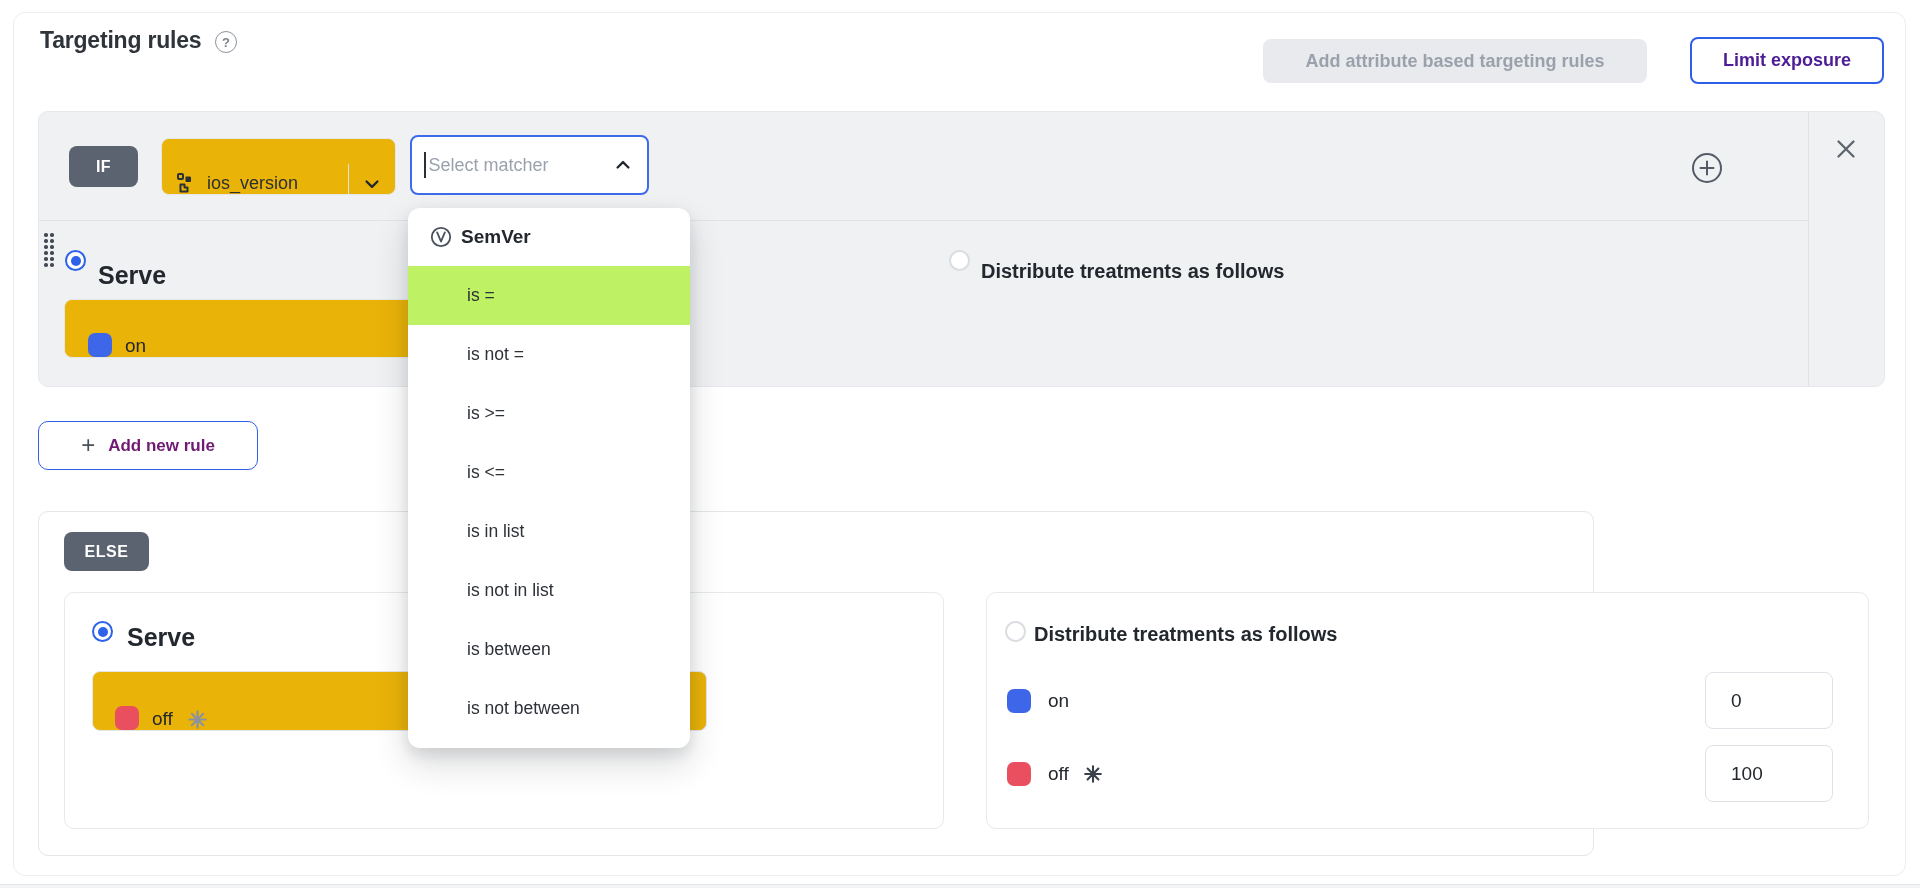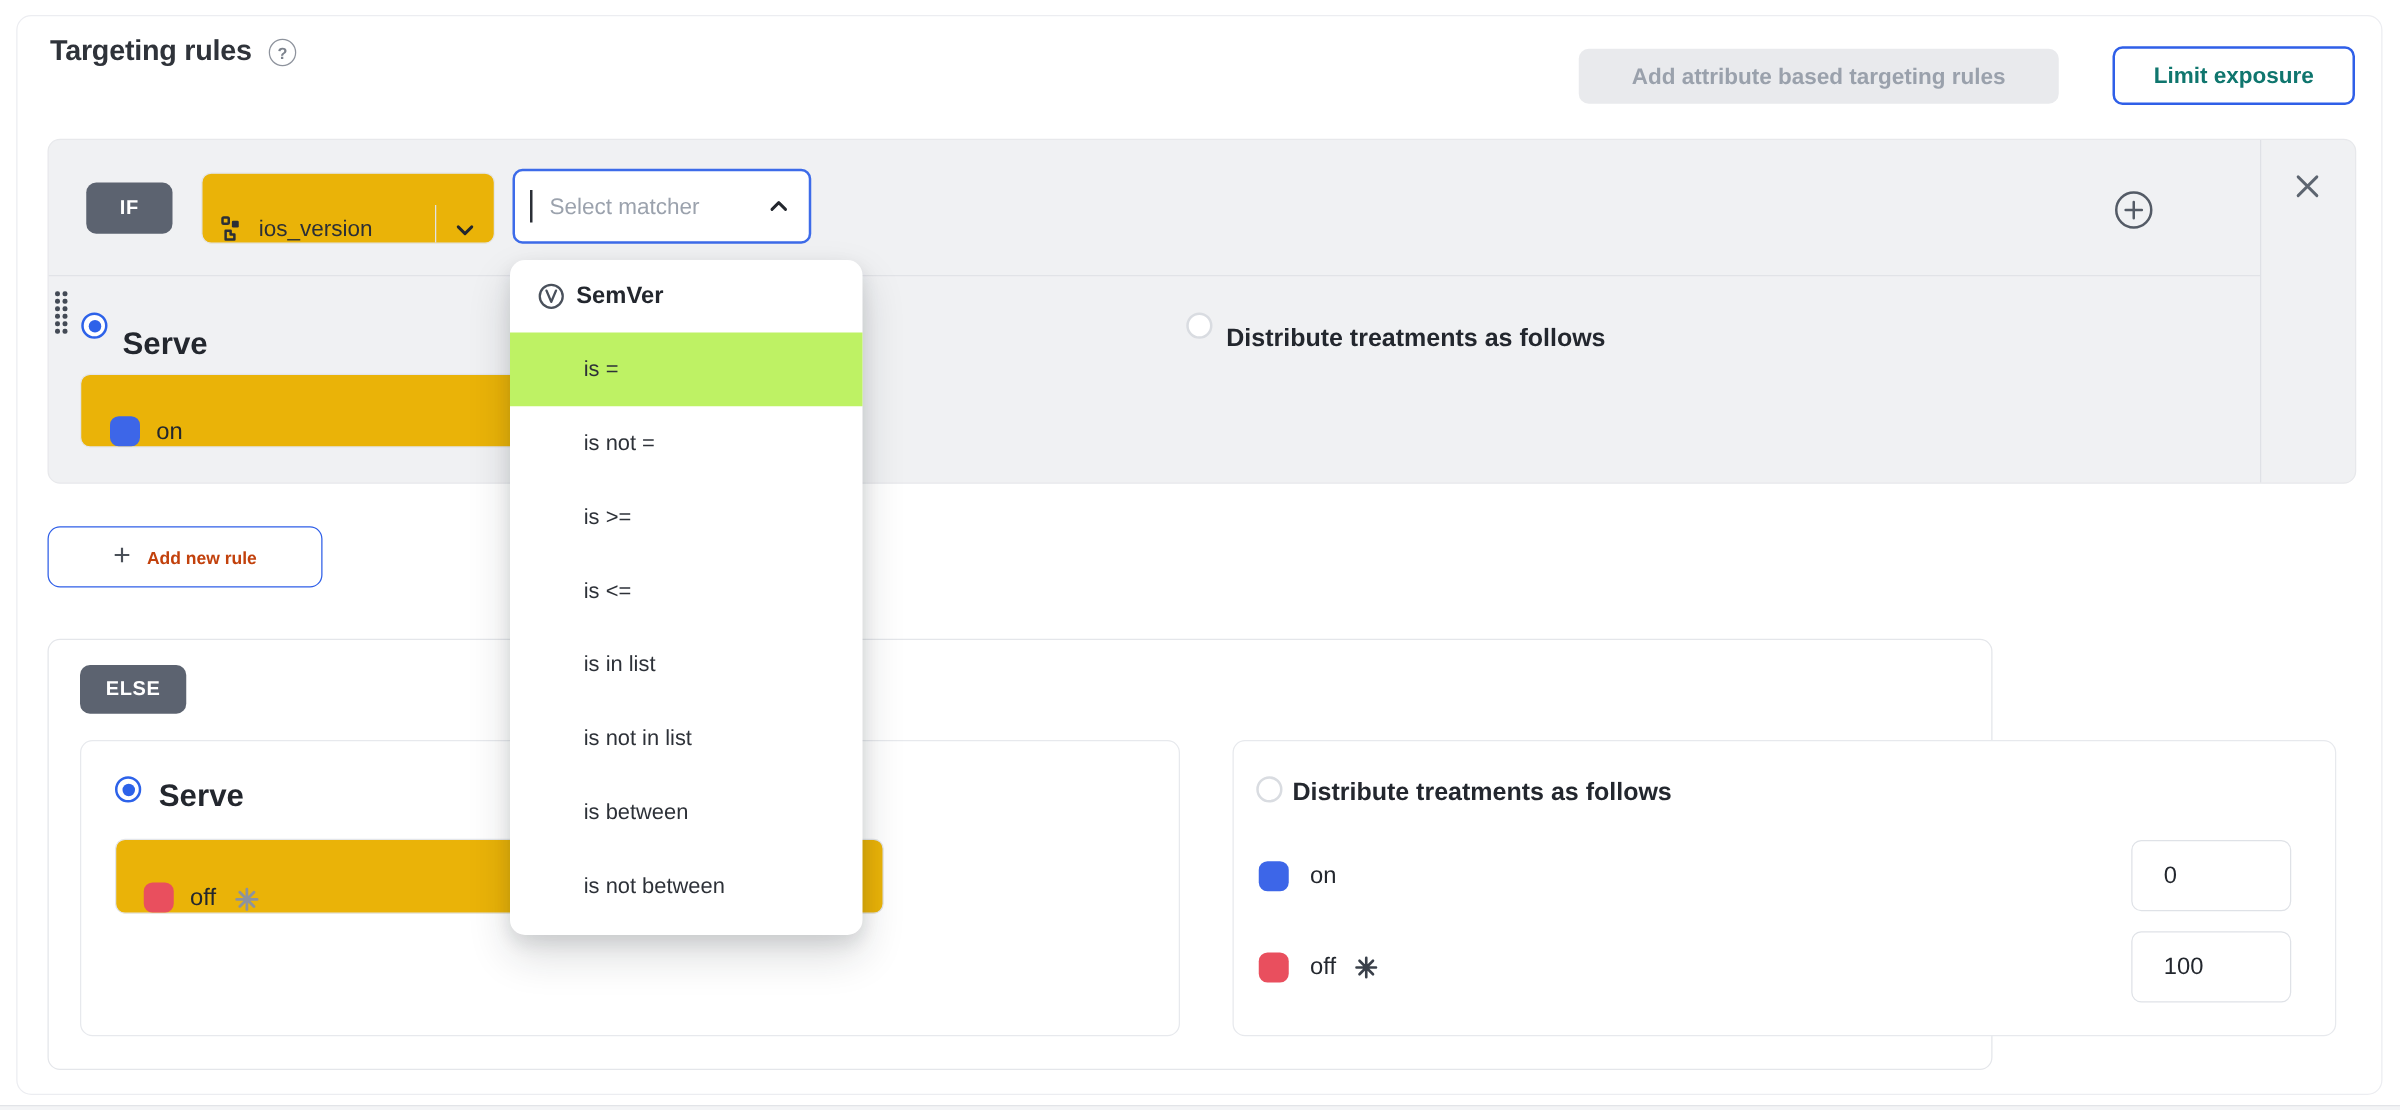--- a/index.html
+++ b/index.html
@@ -35,21 +35,21 @@
   .btn-gray {
     position:absolute; left:1263px; top:39px; width:384px; height:44px;
     background:#e9eaed; border:none; border-radius:8px;
     font-size:18px; font-weight:600; color:#9aa1ac;
     display:flex; align-items:center; justify-content:center;
     font-family:inherit;
   }
   .btn-blue-outline {
     position:absolute; left:1690px; top:37px; width:194px; height:47px;
     background:#fff; border:2px solid #2f5fe8; border-radius:8px;
-    font-size:18px; font-weight:700; color:#0f766e;
+    font-size:18px; font-weight:700; color:#4c1d95;
     display:flex; align-items:center; justify-content:center;
     cursor:pointer; font-family:inherit;
   }
 
   
   .rule-card {
     position:absolute; left:38px; top:111px; width:1847px; height:276px;
     background:#f0f1f3; border:1px solid #e7e8eb; border-radius:10px;
   }
   .rule-card .v-divider {
@@ -76,21 +76,21 @@
   }
   .attr-select .chev-wrap { width:46px; display:flex; justify-content:center; }
 
   .matcher-select {
     position:absolute; left:371px; top:23px; width:239px; height:60px;
     background:#fff; border:2px solid #3d6be9; border-radius:8px;
     display:flex; align-items:center; padding:0 14px 0 12px; cursor:text;
   }
   .caret { width:1.5px; height:26px; background:#2b2f36; }
   .matcher-select .placeholder {
-    font-size:18px; color:#9ba2ad; margin-left:14px; white-space:nowrap;
+    font-size:18px; color:#9ba2ad; margin-left:3px; white-space:nowrap;
   }
   .matcher-select .chev-wrap { margin-left:auto; display:flex; }
 
   .plus-circle {
     position:absolute; left:1652px; top:40px; width:32px; height:32px; cursor:pointer;
   }
   .close-x { position:absolute; left:1796px; top:26px; width:22px; height:22px; cursor:pointer; }
 
   .drag-handle {
     position:absolute; left:5px; top:121px; width:15px; height:33px;
@@ -137,21 +137,21 @@
   .menu-item.highlighted { background:#bef264; }
 
   
   .add-rule-btn {
     position:absolute; left:38px; top:421px; width:220px; height:49px;
     background:#fff; border:1.5px solid #2f5fe8; border-radius:10px;
     display:flex; align-items:center; justify-content:center; gap:13px;
     cursor:pointer; font-family:inherit;
   }
   .add-rule-btn .plus-glyph { font-size:24px; font-weight:400; color:#4a5058; margin-top:-2px; }
-  .add-rule-btn .add-label { font-size:14px; font-weight:700; color:#c2410c; }
+  .add-rule-btn .add-label { font-size:17px; font-weight:700; color:#701a75; }
 
   
   .else-card {
     position:absolute; left:38px; top:511px; width:1556px; height:345px;
     background:#fff; border:1.5px solid #e4e6ea; border-radius:10px;
   }
   .else-badge { left:25px; top:20px; width:85px; height:39px; font-size:16px; }
 
   .panel {
     position:absolute; background:#fff; border:1px solid #e7e9ed; border-radius:10px;

